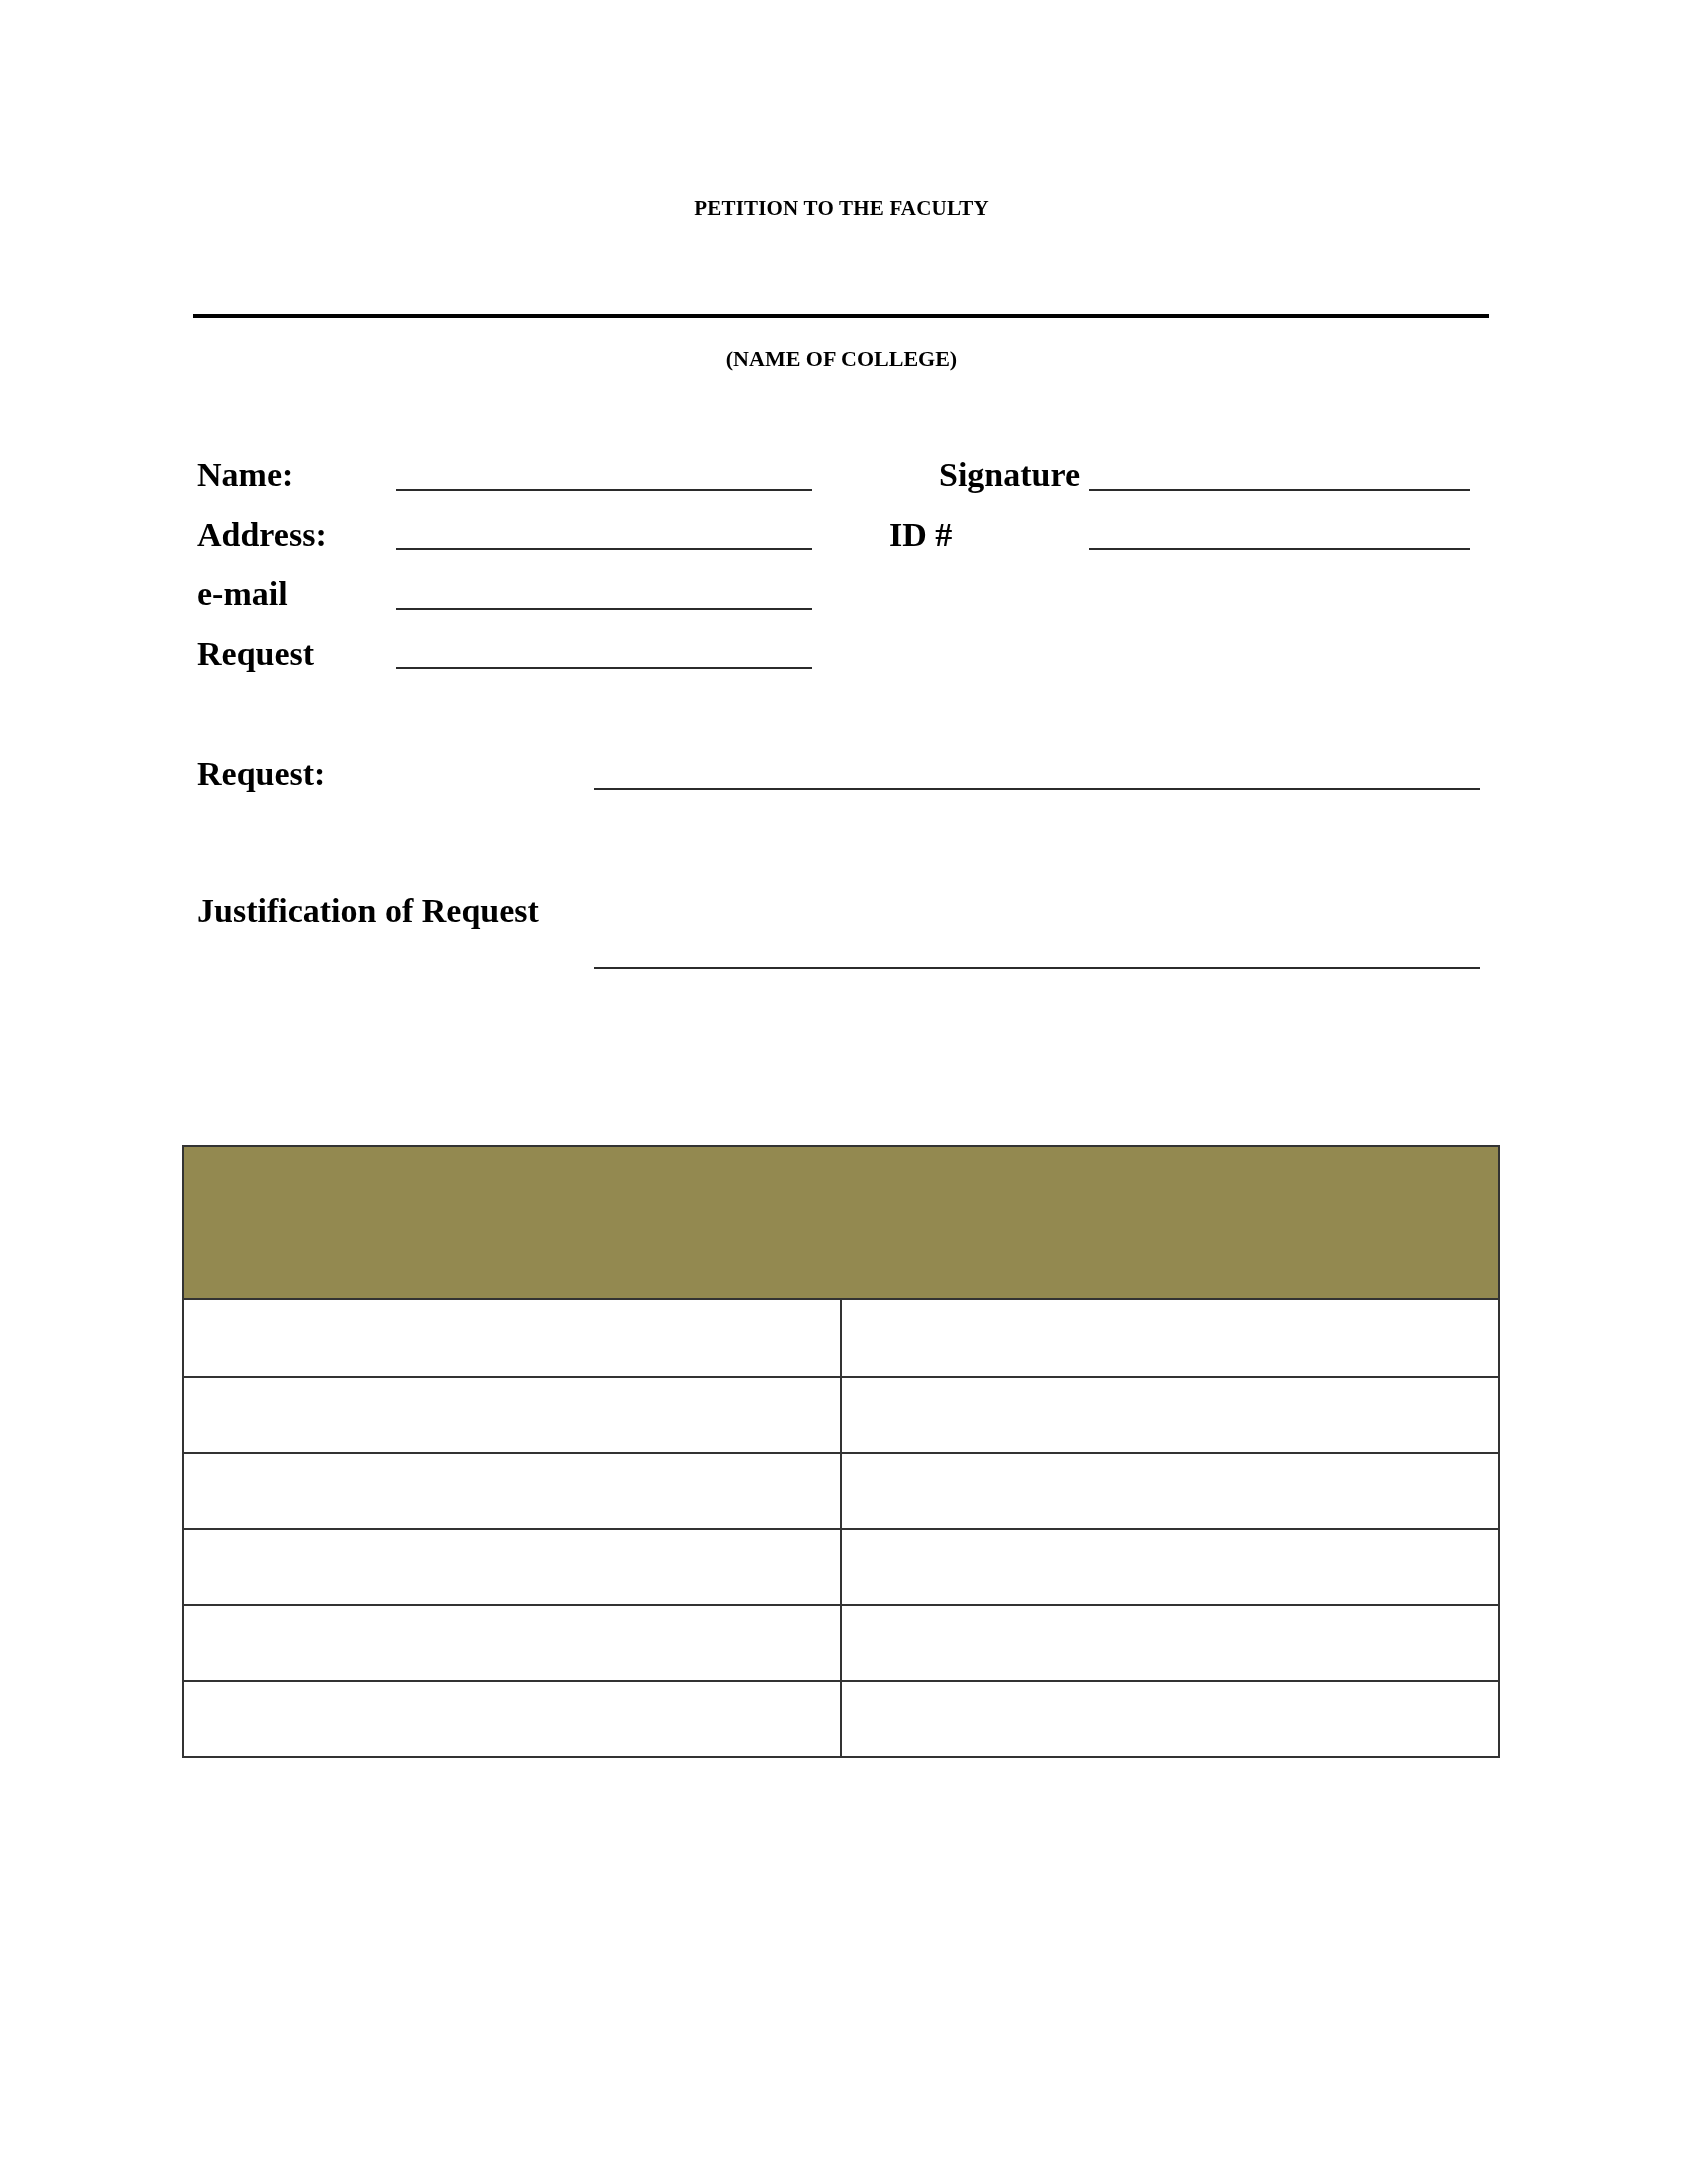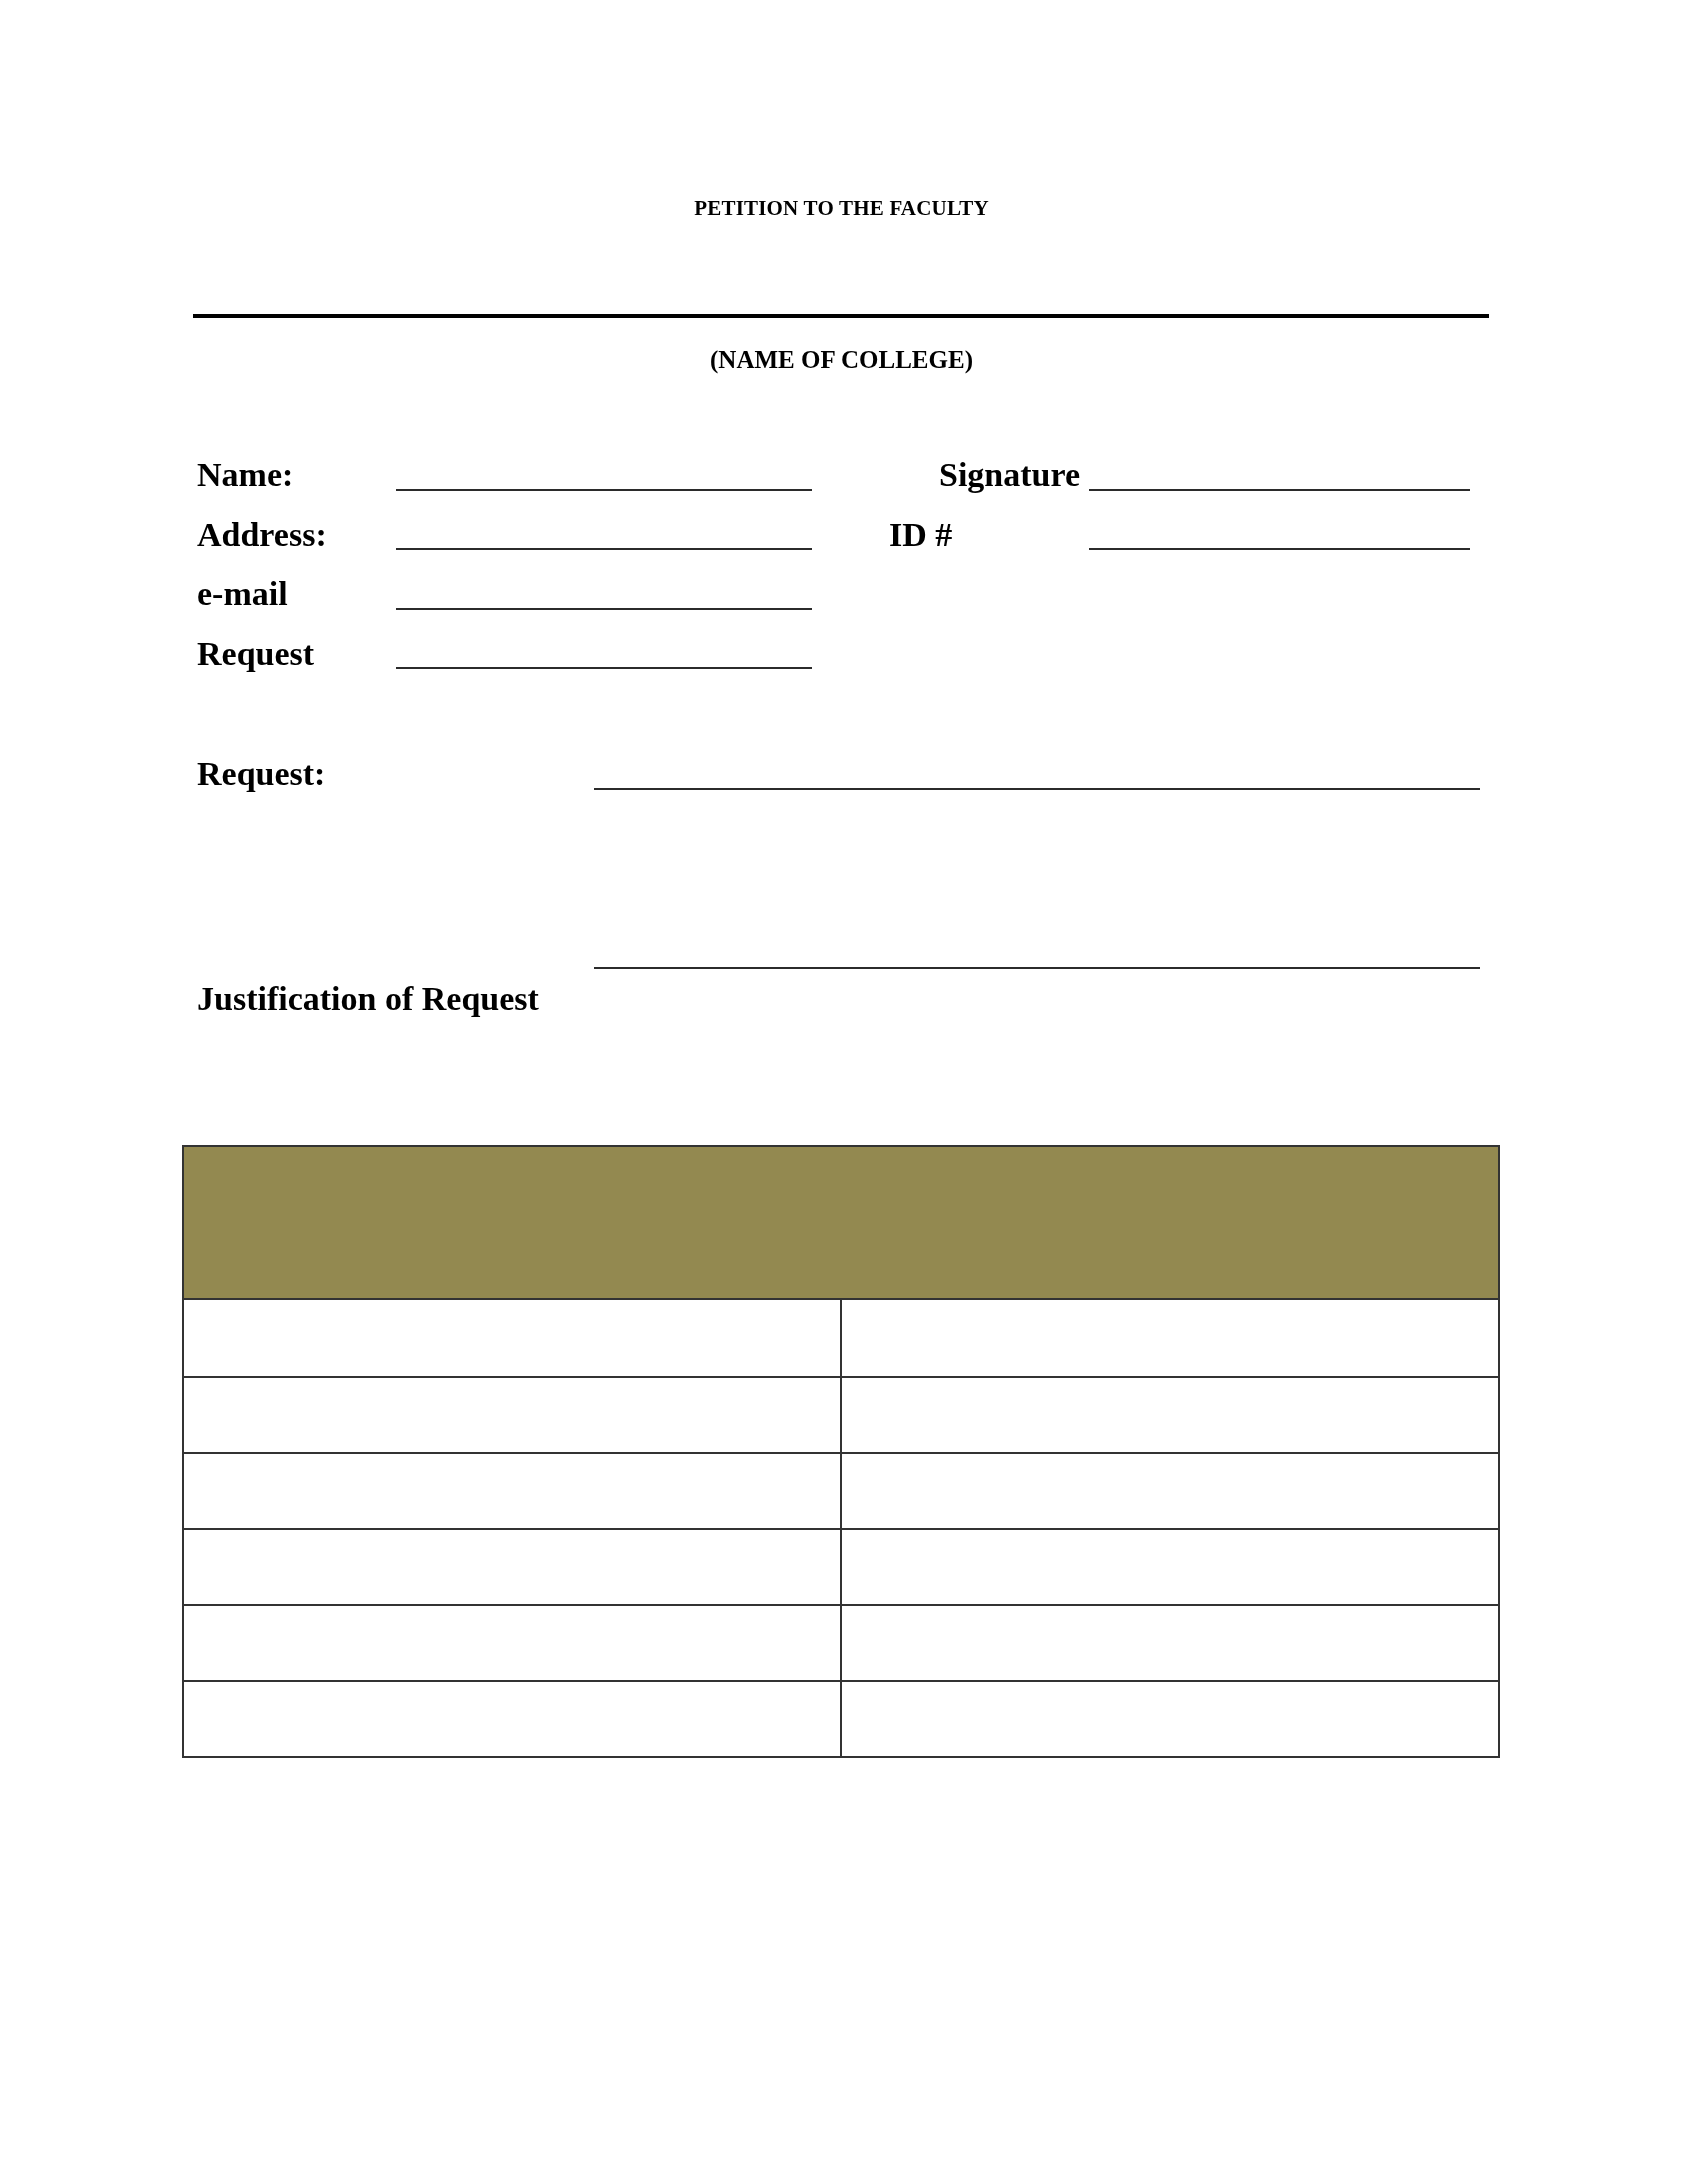--- a/index.html
+++ b/index.html
@@ -30,21 +30,21 @@
       left: 193px; top: 314px;
       width: 1296px; height: 4px;
       background: #000;
     }
     .college {
       left: 0; width: 1683px;
       top: 346px;
       text-align: center;
       font-family: "Liberation Serif", serif;
       font-weight: bold;
-      font-size: 25px;
+      font-size: 22px;
     }
 
     .label {
       font-family: "Liberation Serif", serif;
       font-weight: bold;
       font-size: 34px;
       line-height: 30px;
       white-space: nowrap;
     }
     .line {
@@ -133,21 +133,21 @@
 <div class="abs line" style="left:1089px; top:489px; width:381px;"></div>
 
 <div class="abs label" style="left:889px; top:520px;">ID #</div>
 <input class="field-input" style="left: 1089px; top: 520px; width: 381px;" value="">
 <div class="abs line" style="left:1089px; top:548px; width:381px;"></div>
 
 <div class="abs label" style="left:197px; top:759px;">Request:</div>
 <input class="field-input" style="left: 594px; top: 759px; width: 886px;" value="">
 <div class="abs line" style="left:594px; top:788px; width:886px;"></div>
 
-<div class="abs label" style="left:197px; top:984px;">Justification of Request</div>
+<div class="abs label" style="left:197px; top:896px;">Justification of Request</div>
 <input class="field-input" style="left: 594px; top: 939px; width: 886px;" value="">
 <div class="abs line" style="left:594px; top:967px; width:886px;"></div>
 
 <div class="abs table">
   <div class="thead" style="background: rgb(147, 137, 80);">
   </div>
   <div class="tbody">
     <div class="trow">
       <div class="td"><input value="" style=""></div>
       <div class="td"><input value="" style=""></div>

